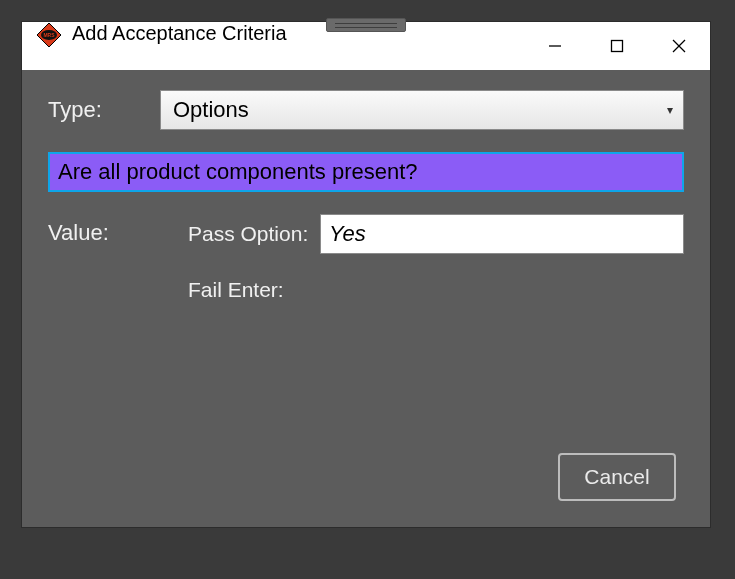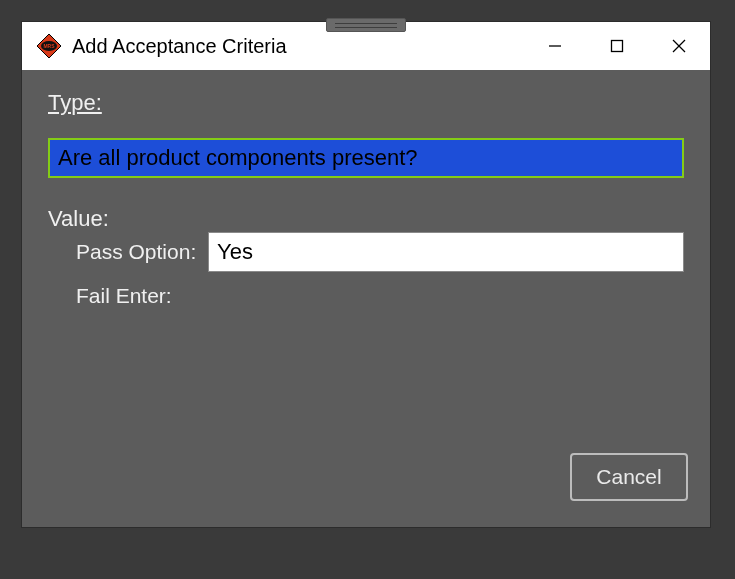--- a/index.html
+++ b/index.html
@@ -14,21 +14,20 @@
     position: absolute;
     left: 22px; top: 22px;
     width: 688px; height: 505px;
     background: #5c5c5c;
     box-shadow: 0 0 0 1px #2c2c2c;
   }
   .titlebar {
     height: 48px;
     background: #ffffff;
     display: flex;
-    align-items: center;
     position: relative;
   }
   .app-icon {
     width: 26px; height: 26px;
     margin-left: 14px;
     position: relative;
   }
   .app-icon svg { display:block; }
   .title-text {
     margin-left: 10px;
@@ -78,85 +77,84 @@
   }
   .form-row {
     display: flex;
     align-items: center;
     margin-bottom: 22px;
   }
   .form-label {
     width: 112px;
     font-size: 22px;
     color: #f0f0f0;
-    text-decoration: underline;
   }
   .combo {
     flex: 1;
     height: 40px;
     background: linear-gradient(#fafafa,#e6e6e6);
     border: 1px solid #8a8a8a;
     display: flex;
     align-items: center;
     justify-content: space-between;
     padding: 0 10px 0 12px;
     font-size: 22px;
     color: #000;
   }
   .combo .chev { font-size:12px; color:#333; }
   .text-input {
     flex: 1;
     height: 40px;
-    border: 2px solid #84cc16;
-    background: #1d4ed8;
+    border: 2px solid #0ea5e9;
+    background: #8b5cf6;
     color: #000;
     font-size: 22px;
     padding: 0 8px;
     font-family: inherit;
     outline: none;
   }
   .value-block {
     display: flex;
-    flex-direction: column;
   }
   .value-label {
     width: 112px;
     font-size: 22px;
     color: #f0f0f0;
     padding-top: 6px;
   }
   .value-rows {
     flex: 1;
   }
   .value-row {
     display: flex;
     align-items: center;
-    margin-bottom: 12px;
+    margin-bottom: 24px;
   }
   .sub-label {
     width: 160px;
     text-align: left;
     padding-left: 28px;
     font-size: 21px;
     color: #f0f0f0;
   }
   .sub-input {
     flex: 1;
     height: 40px;
     border: 1px solid #8a8a8a;
     background: #fff;
     color:#000;
     font-size: 22px;
     padding: 0 8px;
     font-family: inherit;
     outline:none;
+    font-style:italic;
   }
   .button-row {
     position: absolute;
-    right: 22px;
+    right: 34px;
     bottom: 26px;
     display: flex;
     gap: 16px;
   }
   .dlg-btn {
     min-width: 118px;
     height: 48px;
     border: 2px solid #bcbcbc;
     background: transparent;
     color: #eaeaea;
@@ -200,20 +198,24 @@
             <line x1="13" y1="1" x2="1" y2="13" stroke-width="1.3"></line>
           </svg>
       </div>
     </div>
   </div>
 
   <div class="content">
 
     <div class="form-row">
       <div class="form-label">Type:</div>
+      <div class="combo">
+        <span>Options</span>
+        <span class="chev">▾</span>
+      </div>
     </div>
 
     <div class="form-row">
       <input class="text-input" value="Are all product components present?" style="">
     </div>
 
     <div class="value-block">
       <div class="value-label">Value:</div>
       <div class="value-rows">
         <div class="value-row">

